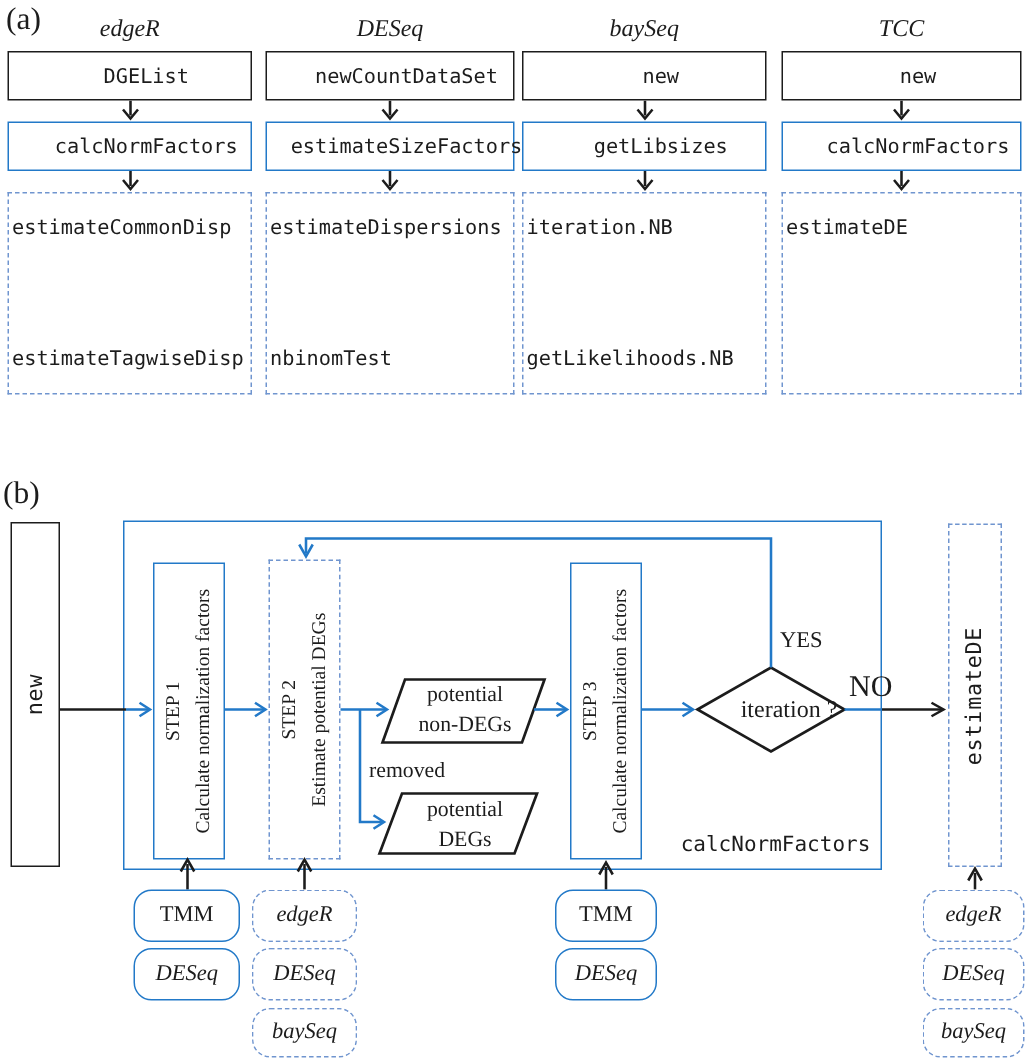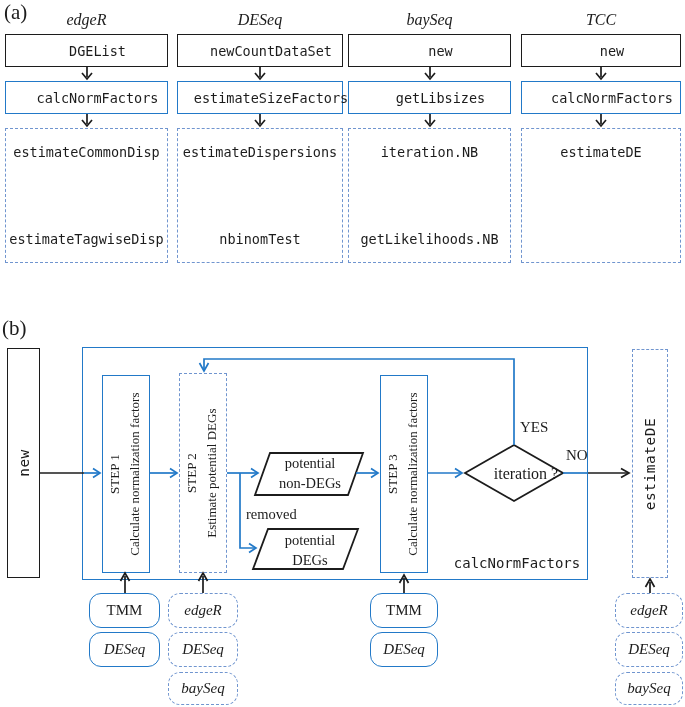--- a/index.html
+++ b/index.html
@@ -22,21 +22,21 @@
   .pkg-name { height: 24px; text-align: center; font-style: italic; font-size: 16px; line-height: 20px; }
   .box { display: flex; align-items: center; justify-content: center; background: #fff; padding-left: 22px; }
   .box-black { height: 33px; border: 1.9px solid #1c1c1c; font-size: 13.5px; }
   .box-blue  { height: 33px; border: 1.7px solid #2279c8; font-size: 13.5px; }
   .arrow-slot { height: 14px; display: flex; align-items: center; justify-content: center; }
   .box-dashed {
     height: 135px; border: 1.7px dashed #7095cf; background: #fff;
     display: flex; flex-direction: column; justify-content: space-between;
     padding: 13px 2px 13px 2px;
   }
-  .dstep { height: 20px; text-align: center; font-size: 13.5px; line-height: 20px; white-space: nowrap; }
+  .dstep { height: 20px; text-align: left; font-size: 13.5px; line-height: 20px; white-space: nowrap; }
 
   
   #panel-b { position: absolute; left: 0; top: 322px; width: 685px; height: 385px; }
   .pb-label { position: absolute; left: 2px; top: -6px; font-size: 21px; }
   .bbox { position: absolute; background: #fff; }
   #new-box   { left: 7px;   top: 26px; width: 33px;  height: 230px; border: 1.9px solid #1c1c1c; }
   #outer-box { left: 82px;  top: 25px; width: 506px; height: 233px; border: 1.7px solid #2279c8; background: transparent; }
   #step1-box { left: 102px; top: 53px; width: 48px;  height: 198px; border: 1.7px solid #2279c8; }
   #step2-box { left: 179px; top: 51px; width: 48px;  height: 200px; border: 1.7px dashed #7095cf; }
   #step3-box { left: 380px; top: 53px; width: 48px;  height: 198px; border: 1.7px solid #2279c8; }
@@ -52,21 +52,21 @@
   }
   .mbox.solid  { border: 1.7px solid #2279c8; }
   .mbox.dash   { border: 1.7px dashed #7095cf; }
 
   .flabel { position: absolute; white-space: nowrap; }
   #p1-label { left: 260px; top: 131px; width: 100px; text-align: center; font-size: 14.5px; line-height: 1.38; }
   #p2-label { left: 264px; top: 208px; width: 92px;  text-align: center; font-size: 14.5px; line-height: 1.38; }
   #removed-label { left: 246px; top: 184px; font-size: 14.5px; }
   #diamond-label { left: 476px; top: 143px; width: 100px; text-align: center; font-size: 16px; }
   #yes-label { left: 520px; top: 97px;  font-size: 15px; }
-  #no-label  { left: 566px; top: 125px; font-size: 15px; }
+  #no-label  { left: 566px; top: 125px; font-size: 20px; }
   #cnf-label { left: 452px; top: 233px; width: 130px; text-align: center; font-size: 14px; }
 
   #pb-svg { position: absolute; left: 0; top: 0; width: 685px; height: 385px; pointer-events: none; }
   .ln-blk { stroke: #1c1c1c; stroke-width: 1.7; fill: none; }
   .ln-blu { stroke: #2279c8; stroke-width: 1.7; fill: none; }
   .shape  { stroke: #1c1c1c; stroke-width: 1.8; fill: #ffffff; }
   .aicon line, .aicon polyline { stroke: #1c1c1c; stroke-width: 1.7; fill: none; }
 </style>
 </head>
 <body>

